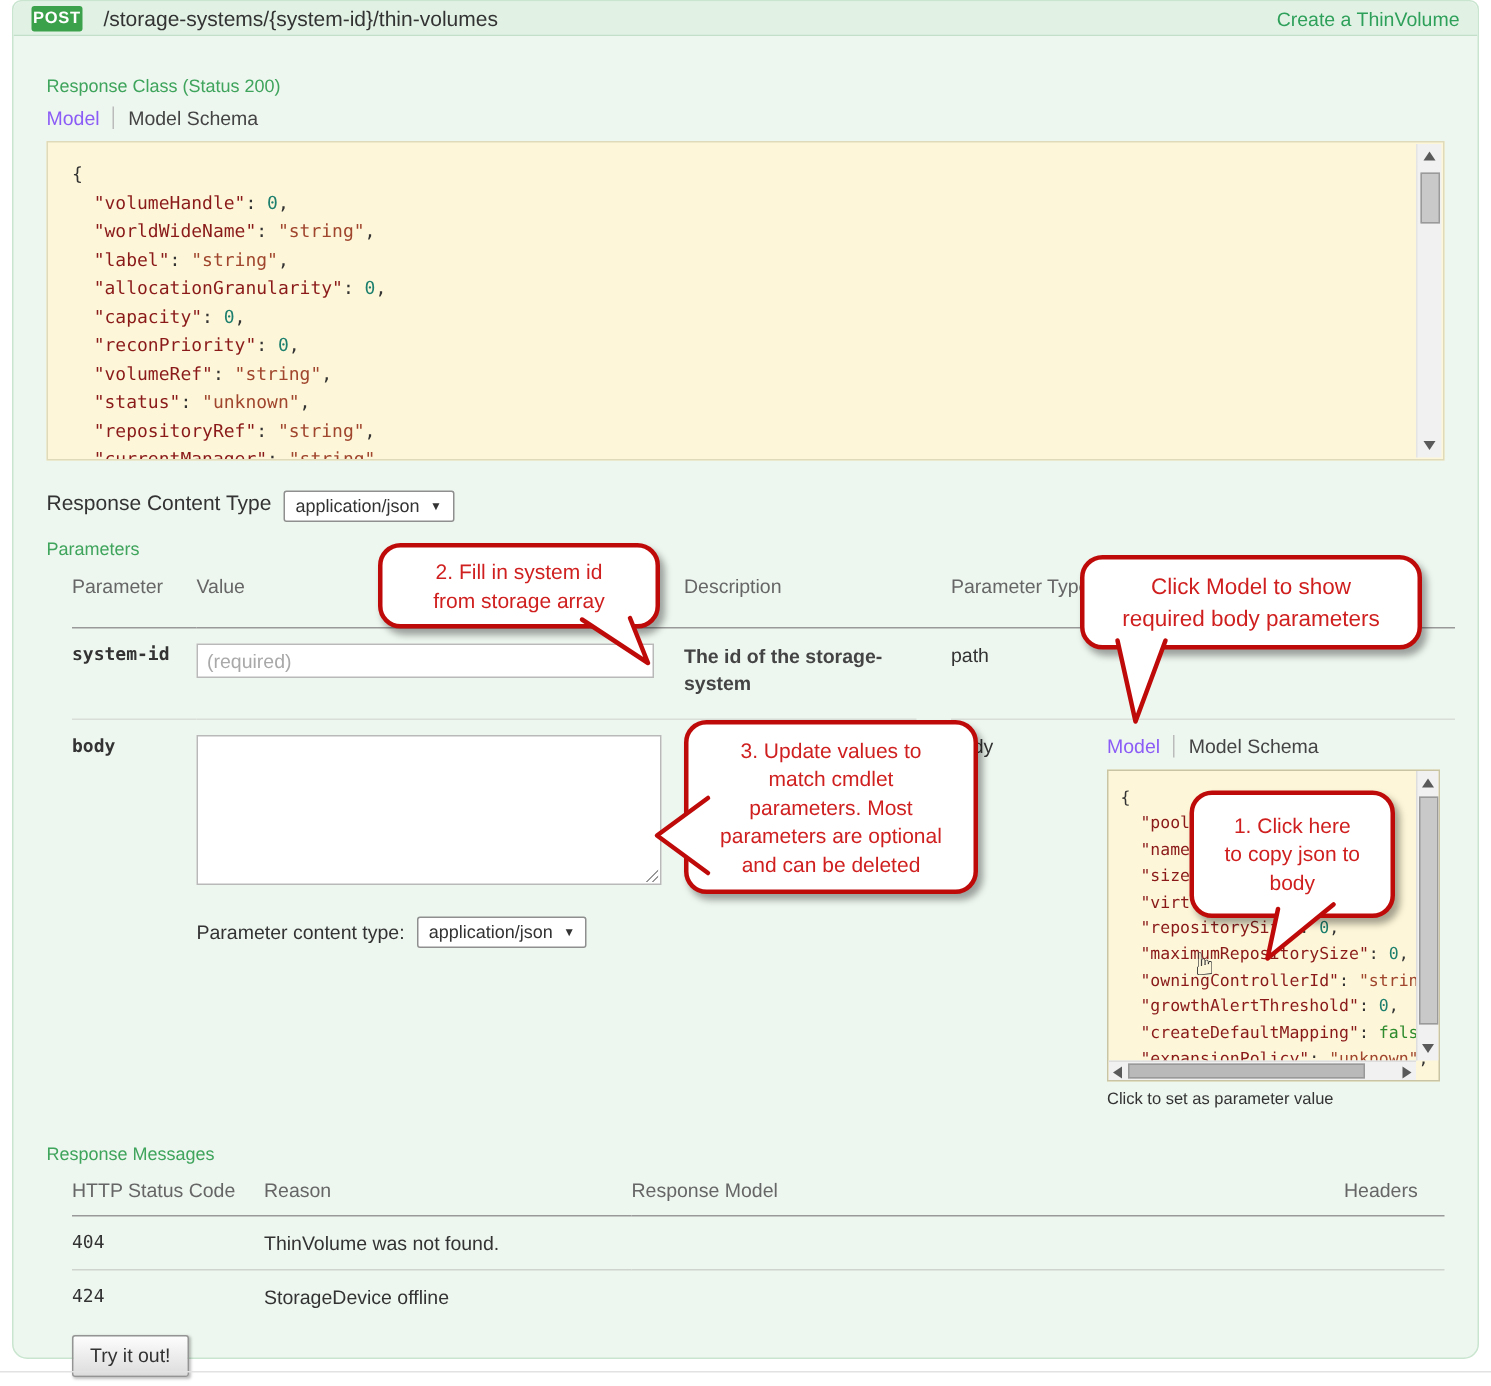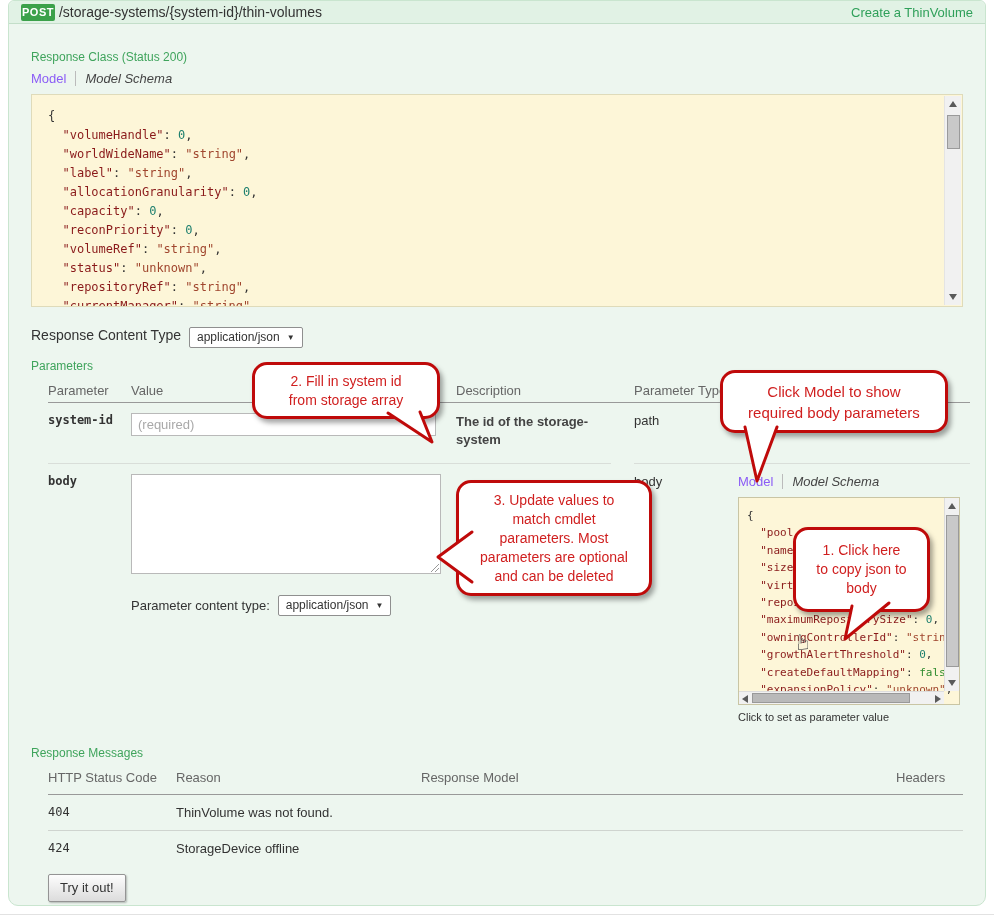--- a/index.html
+++ b/index.html
@@ -13,29 +13,29 @@
     background: #edf6ef; border: 1px solid #c9e5cf; border-radius: 6px 6px 10px 10px;
   }
   .heading {
     height: 23px; background: #e1f2e5; border-bottom: 1px solid #c3dec9;
     display: flex; align-items: center; padding: 0 12px; border-radius: 6px 6px 0 0;
   }
   .method {
     background: #3ba14a; color: #fff; font-weight: bold; font-size: 11px;
     padding: 2px 1px 3px; border-radius: 2px; letter-spacing: .5px; cursor: pointer;
   }
-  .path { margin-left: 4px; font-size: 14px; color: #333; text-decoration: none; }
+  .path { margin-left: 14px; font-size: 14px; color: #333; text-decoration: none; }
   .expand-link { margin-left: auto; color: #2fa05a; font-size: 13px; text-decoration: none; cursor: pointer; }
 
   .content { padding: 18px 22px 0; position: relative; }
   .sec-title { margin: 8px 0 0; font-size: 12px; font-weight: 400; color: #3fa45c; }
   .tabs { margin-top: 7px; font-size: 13px; height: 16px; }
   .tab { cursor: pointer; }
   .tab.inactive { color: #8b5cf6; padding-right: 9px; border-right: 1px solid #bbb; margin-right: 9px; }
-  .tab.active { color: #444; font-style: italic; }
+  .tab.active { color: #444; }
 
   .codeblock {
     position: relative; background: #fdf6d8; border: 1px solid #dfdbba;
     font-family: "DejaVu Sans Mono", monospace; color: #333;
   }
   .main-code { margin-top: 7px; height: 213px; overflow: hidden; }
   .main-code .code-lines { padding: 12px 16px; font-size: 12px; line-height: 19px; }
   .cl { white-space: pre; }
   .jk { color: #8a1a1a; } .js { color: #a0462e; } .jn { color: #1d7f6e; } .jb { color: #2e8b2e; }
 
@@ -49,21 +49,21 @@
   .arr.right { border-left: 6px solid #5a5a5a; border-right: none; top: 3px; right: 3px; left: auto; }
 
   .rct-row { margin-top: 20px; display: flex; align-items: flex-start; font-size: 14px; height: 24px; }
   .select {
     display: inline-flex; align-items: center; gap: 7px; border: 1px solid #8f8f8f; background: #fff;
     padding: 2px 7px 3px; font-size: 12px; margin-left: 8px; border-radius: 2px; cursor: pointer;
   }
   .caret { font-size: 8px; color: #333; }
 
   .params-table { display: grid; grid-template-columns: 83px 325px 178px 104px 1fr; margin: 3px 0 0 17px; }
-  .th { color: #666; font-size: 13px; padding: 7px 0 4px; border-bottom: 1px solid #999; }
+  .th { color: #666; font-size: 13px; padding: 7px 0 20px; border-bottom: 1px solid #999; }
   .cell { padding: 10px 10px 14px 0; font-size: 13px; }
   .row1 > .cell { border-bottom: 1px solid #d9ded9; }
   .rowg { display: contents; }
   .pname { font-family: "DejaVu Sans Mono", monospace; font-weight: bold; font-size: 12px; }
   .pdesc { font-weight: bold; color: #444; width: 155px; line-height: 18px; }
   .value-input { width: 305px; height: 23px; border: 1px solid #b9b9b9; font-size: 13px; padding: 2px 6px; font-family: "Liberation Sans", sans-serif; }
   .value-input::placeholder { color: #a9a9a9; }
   .body-ta-wrap { position: relative; width: 310px; }
   textarea.body-ta { width: 310px; height: 100px; border: 1px solid #b9b9b9; resize: none; background: #fff; display: block; }
   .ta-grip { position: absolute; right: 2px; bottom: 2px; width: 10px; height: 10px;

